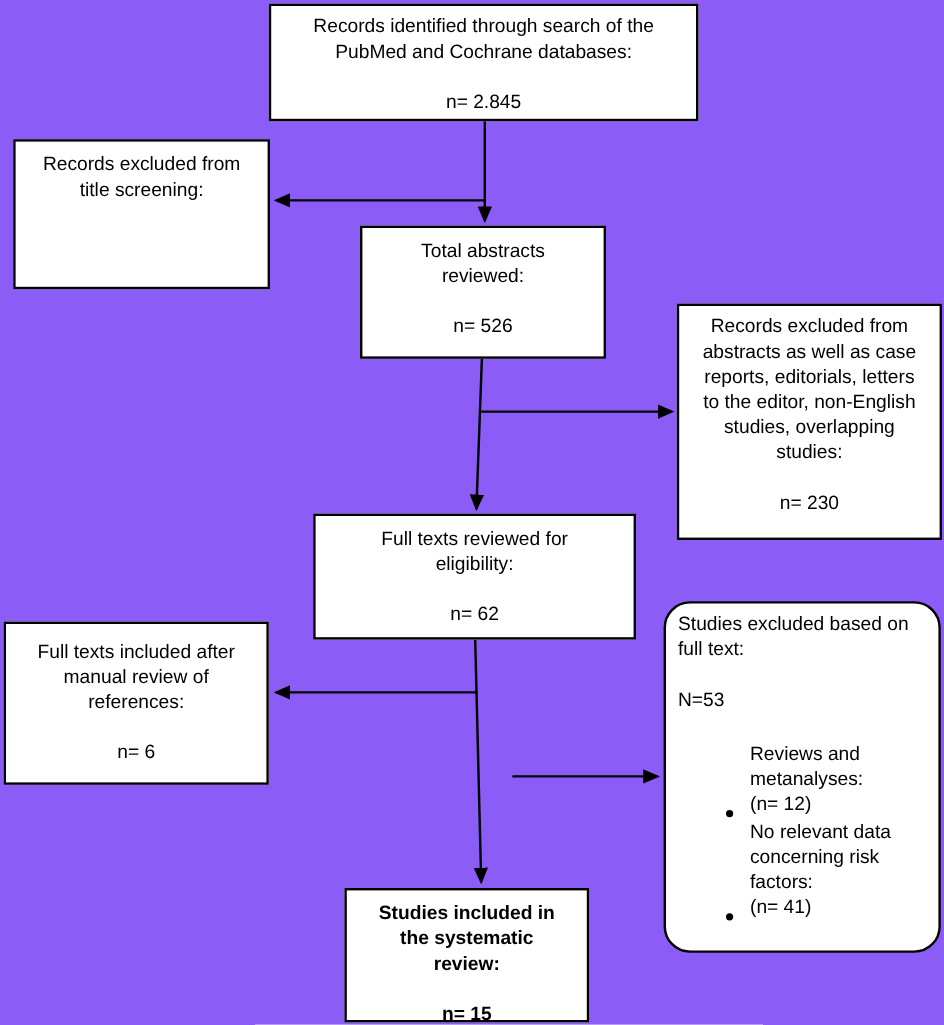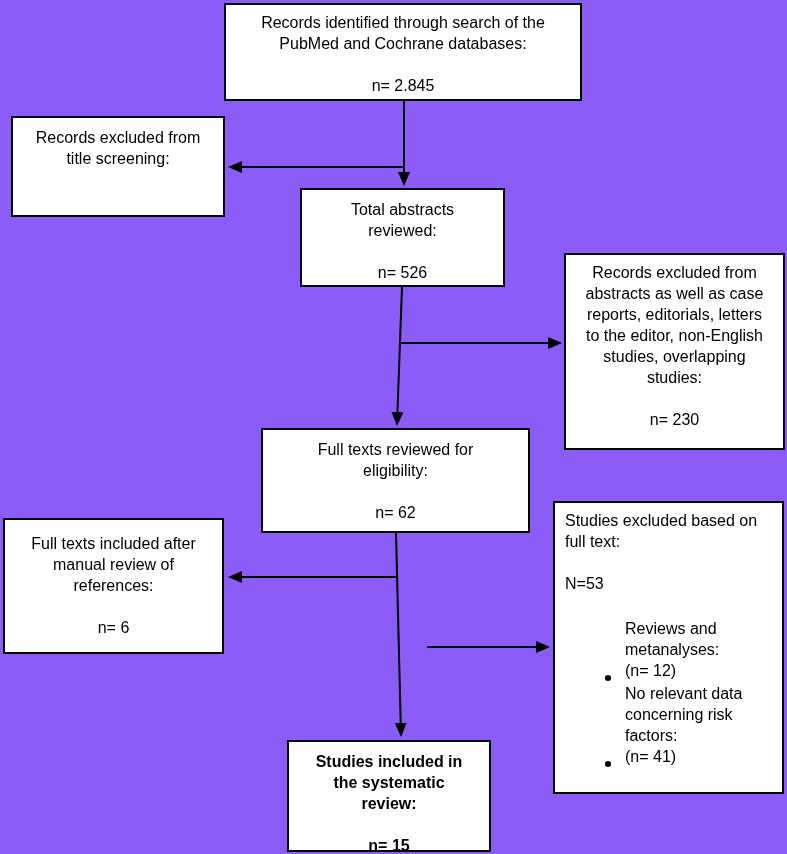--- a/index.html
+++ b/index.html
@@ -27,29 +27,30 @@
     background: #ffffff;
     box-sizing: border-box;
     text-align: center;
     font-size: 16px;
     line-height: 21px;
   }
   .box p { margin: 0; }
   .box .count { margin-top: 21px; }
 
   .box-identified        { left: 224px; top: 3px;   width: 358px; height: 98px;  padding: 7px 12px; }
-  .box-excluded-title    { left: 11px;  top: 116px; width: 214px; height: 101px; padding: 9px 20px; }
-  .box-abstracts         { left: 300px; top: 188px; width: 205px; height: 99px;  padding: 9px 28px; }
+  .box-excluded-title    { left: 11px;  top: 116px; width: 214px; height: 125px; padding: 9px 20px; }
+  .box-abstracts         { left: 300px; top: 188px; width: 205px; height: 111px;  padding: 9px 28px; }
   .box-excluded-abstracts{ left: 564px; top: 253px; width: 221px; height: 197px; padding: 7px 13px; }
   .box-fulltexts         { left: 261px; top: 428px; width: 269px; height: 105px; padding: 9px 30px; }
   .box-included-refs     { left: 3px;   top: 518px; width: 221px; height: 136px; padding: 13px 14px; }
   .box-excluded-fulltext {
     left: 553px; top: 501px; width: 231px; height: 293px;
     padding: 7px 10px;
     text-align: left;
+    border-radius: 22px;
   }
   .box-included-review   {
     left: 287px; top: 740px; width: 204px; height: 112px;
     padding: 9px 18px;
     font-weight: 700;
   }
 
   .bullet-list {
     margin: 24px 0 0 0;
     padding: 0 0 0 40px;

